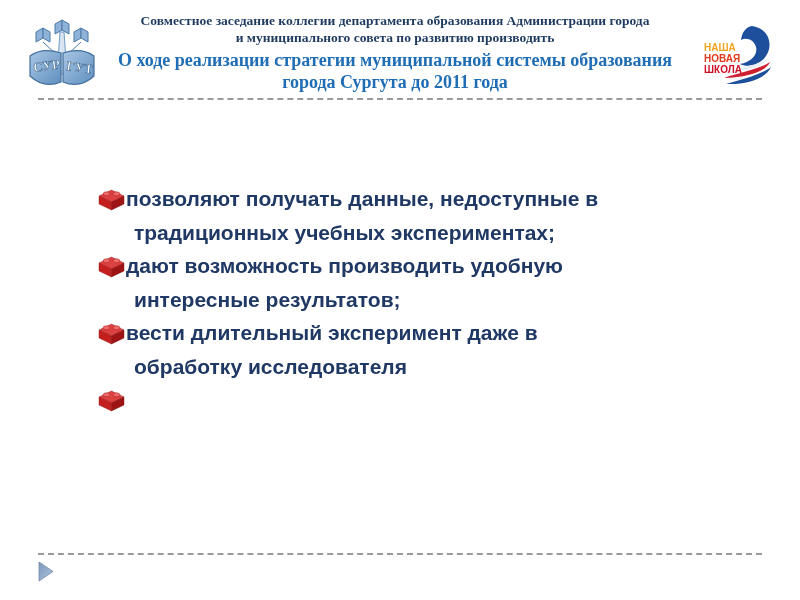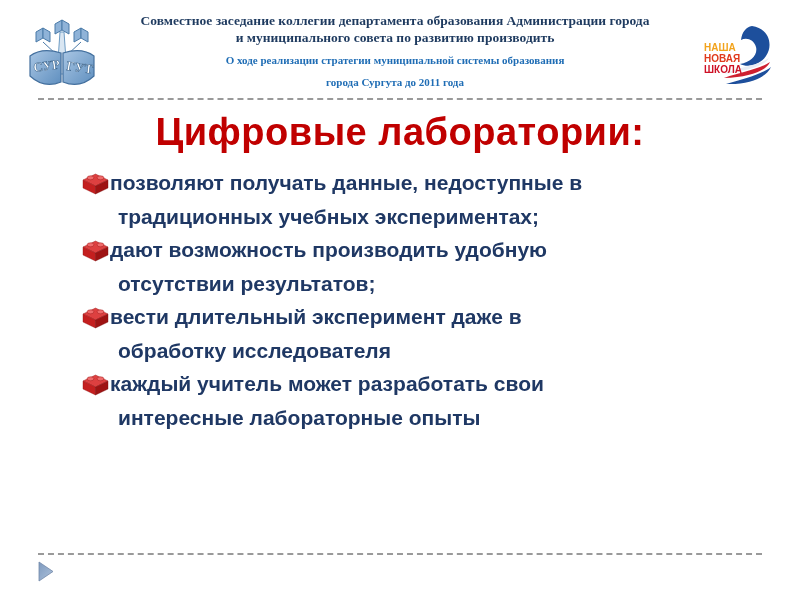--- a/index.html
+++ b/index.html
@@ -14,21 +14,21 @@
     position:absolute; left:105px; right:115px; top:13px;
     text-align:center;
   }
   .h-small {
     font-family:"Liberation Serif", serif;
     font-weight:bold; font-size:13.5px; line-height:16.5px;
     color:#1E3A5F;
   }
   .h-big {
     font-family:"Liberation Serif", serif;
-    font-weight:bold; font-size:11px; line-height:22px;
+    font-weight:bold; font-size:18px; line-height:22px;
     color:#1F6DB5;
   }
   .h-big.first { margin-top:3px; }
 
   .logo-left  { position:absolute; left:26px;  top:16px; }
   .logo-right { position:absolute; right:26px; top:24px; }
 
   
   .dashed {
     position:absolute; left:38px; right:38px; height:0;
@@ -41,21 +41,21 @@
   .slide-title {
     position:absolute; left:0; right:0; top:108px;
     margin:0; text-align:center;
     font-weight:bold; font-size:38px; line-height:48px;
     color:#C00000; letter-spacing:0.5px;
   }
 
   
   .bullets {
     position:absolute; left:82px; top:166px; width:548px;
-    margin:0; padding:0; list-style:none;
+    margin:16px; padding:0; list-style:none;
   }
   .bullets li {
     position:relative; padding-left:36px; text-indent:-8px;
     font-weight:bold; font-size:21px; line-height:33.5px;
     color:#1F3864;
   }
   .bullets li .brick {
     position:absolute; left:0; top:6px; text-indent:0;
   }
 
@@ -111,62 +111,60 @@
     <path d="M24,60 C42,55 60,50 69,43 C64,54 46,61 24,60 Z" fill="#1D4F9C"></path>
     <g font-family="Liberation Sans, sans-serif" font-size="10" font-weight="bold">
       <text x="2" y="27" fill="#F2A31C">НАША</text>
       <text x="2" y="38" fill="#E03A1C">НОВАЯ</text>
       <text x="2" y="49" fill="#CE1126">ШКОЛА</text>
     </g>
   </svg>
 
   <div class="dashed top"></div>
 
-  <h1 class="slide-title">Цифровые лаборатории:</h1>
 
   <ul class="bullets">
       <li>
       <svg class="brick" width="27" height="23" viewBox="0 0 27 23">
         <polygon points="13.5,2 26,8 13.5,14 1,8" fill="#DD4040" stroke="#8F1010" stroke-width="0.4"></polygon>
         <polygon points="1,8 13.5,14 13.5,22 1,16" fill="#C41F1F" stroke="#8F1010" stroke-width="0.4"></polygon>
         <polygon points="13.5,14 26,8 26,16 13.5,22" fill="#9E1313" stroke="#7A0C0C" stroke-width="0.4"></polygon>
         <ellipse cx="8.5" cy="5.8" rx="3.4" ry="2" fill="#EF6B6B" stroke="#A31818" stroke-width="0.5"></ellipse>
         <ellipse cx="18.5" cy="5.8" rx="3.4" ry="2" fill="#EF6B6B" stroke="#A31818" stroke-width="0.5"></ellipse>
       </svg>
       <span class="bullet-text">позволяют получать данные, недоступные в традиционных учебных экспериментах;</span>
     </li>
       <li>
       <svg class="brick" width="27" height="23" viewBox="0 0 27 23">
         <polygon points="13.5,2 26,8 13.5,14 1,8" fill="#DD4040" stroke="#8F1010" stroke-width="0.4"></polygon>
         <polygon points="1,8 13.5,14 13.5,22 1,16" fill="#C41F1F" stroke="#8F1010" stroke-width="0.4"></polygon>
         <polygon points="13.5,14 26,8 26,16 13.5,22" fill="#9E1313" stroke="#7A0C0C" stroke-width="0.4"></polygon>
         <ellipse cx="8.5" cy="5.8" rx="3.4" ry="2" fill="#EF6B6B" stroke="#A31818" stroke-width="0.5"></ellipse>
         <ellipse cx="18.5" cy="5.8" rx="3.4" ry="2" fill="#EF6B6B" stroke="#A31818" stroke-width="0.5"></ellipse>
       </svg>
-      <span class="bullet-text">дают возможность производить удобную отсутствии результатов;</span>
+      <span class="bullet-text">дают возможность производить удобную интересные результатов;</span>
     </li>
       <li>
       <svg class="brick" width="27" height="23" viewBox="0 0 27 23">
         <polygon points="13.5,2 26,8 13.5,14 1,8" fill="#DD4040" stroke="#8F1010" stroke-width="0.4"></polygon>
         <polygon points="1,8 13.5,14 13.5,22 1,16" fill="#C41F1F" stroke="#8F1010" stroke-width="0.4"></polygon>
         <polygon points="13.5,14 26,8 26,16 13.5,22" fill="#9E1313" stroke="#7A0C0C" stroke-width="0.4"></polygon>
         <ellipse cx="8.5" cy="5.8" rx="3.4" ry="2" fill="#EF6B6B" stroke="#A31818" stroke-width="0.5"></ellipse>
         <ellipse cx="18.5" cy="5.8" rx="3.4" ry="2" fill="#EF6B6B" stroke="#A31818" stroke-width="0.5"></ellipse>
       </svg>
       <span class="bullet-text">вести длительный эксперимент даже в обработку исследователя</span>
     </li>
       <li>
       <svg class="brick" width="27" height="23" viewBox="0 0 27 23">
         <polygon points="13.5,2 26,8 13.5,14 1,8" fill="#DD4040" stroke="#8F1010" stroke-width="0.4"></polygon>
         <polygon points="1,8 13.5,14 13.5,22 1,16" fill="#C41F1F" stroke="#8F1010" stroke-width="0.4"></polygon>
         <polygon points="13.5,14 26,8 26,16 13.5,22" fill="#9E1313" stroke="#7A0C0C" stroke-width="0.4"></polygon>
         <ellipse cx="8.5" cy="5.8" rx="3.4" ry="2" fill="#EF6B6B" stroke="#A31818" stroke-width="0.5"></ellipse>
         <ellipse cx="18.5" cy="5.8" rx="3.4" ry="2" fill="#EF6B6B" stroke="#A31818" stroke-width="0.5"></ellipse>
       </svg>
-      <span class="bullet-text">каждый учитель может разработать свои интересные лабораторные опыты</span>
     </li>
     </ul>
 
   <div class="dashed bottom"></div>
 
   <svg class="footer-arrow" width="16" height="21" viewBox="0 0 16 21">
     <defs>
       <linearGradient id="ag" x1="0" y1="0" x2="1" y2="1">
         <stop offset="0" stop-color="#7E9ABF"></stop>
           <stop offset="1" stop-color="#AEC2DB"></stop>

